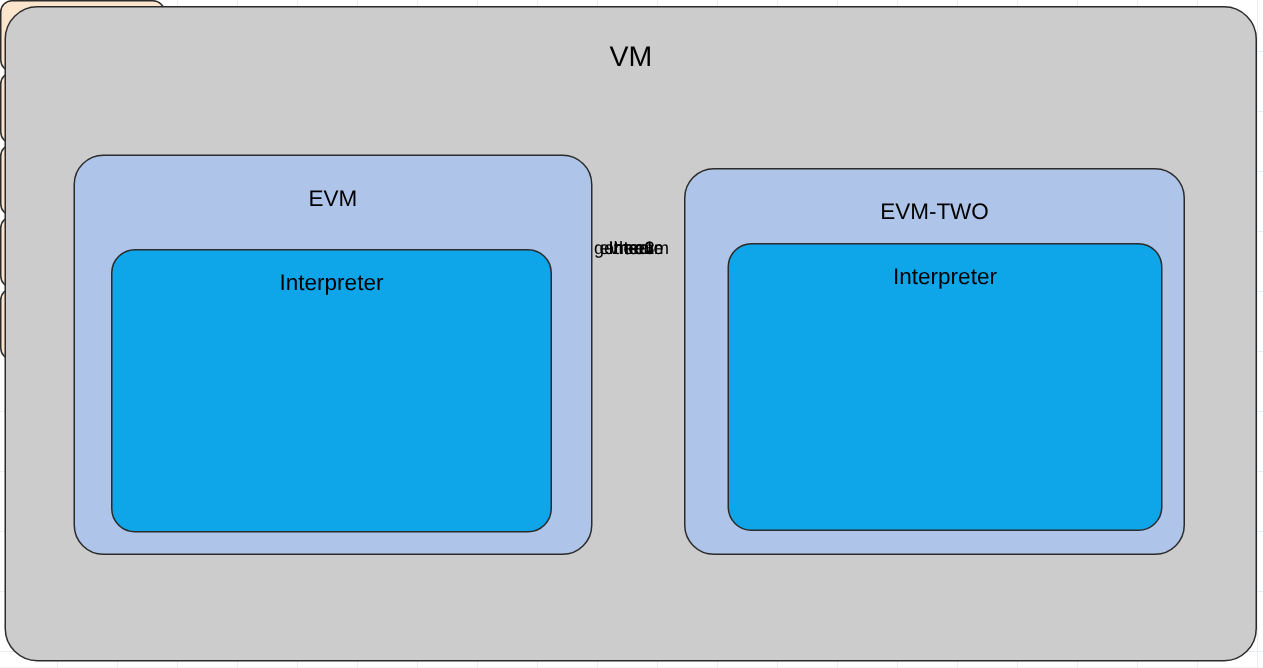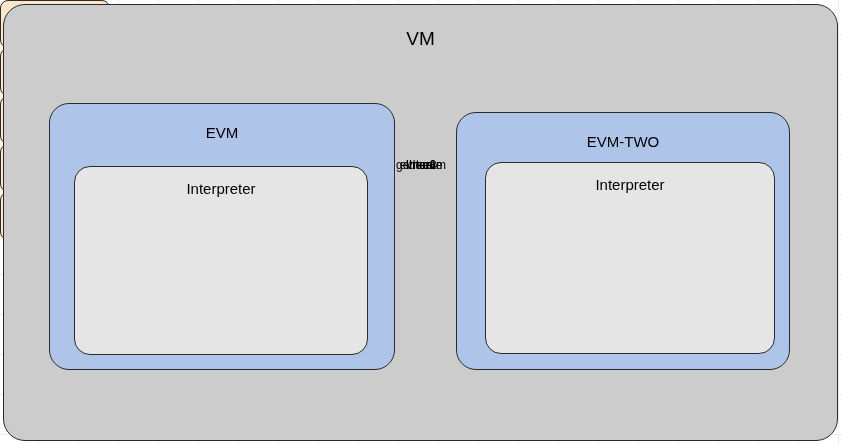--- a/index.html
+++ b/index.html
@@ -87,21 +87,21 @@
     width: 334px;
     height: 258px;
   }
   .evm-title {
     top: 21px;
     font-size: 15px;
   }
 
   
   .interpreter-box {
-    background: #e5e5e5;
+    background: #0ea5e9;
     border-radius: 16px;
   }
   #interpreter-left {
     left: 74px;
     top: 166px;
     width: 294px;
     height: 189px;
   }
   #interpreter-right {
     left: 485px;

